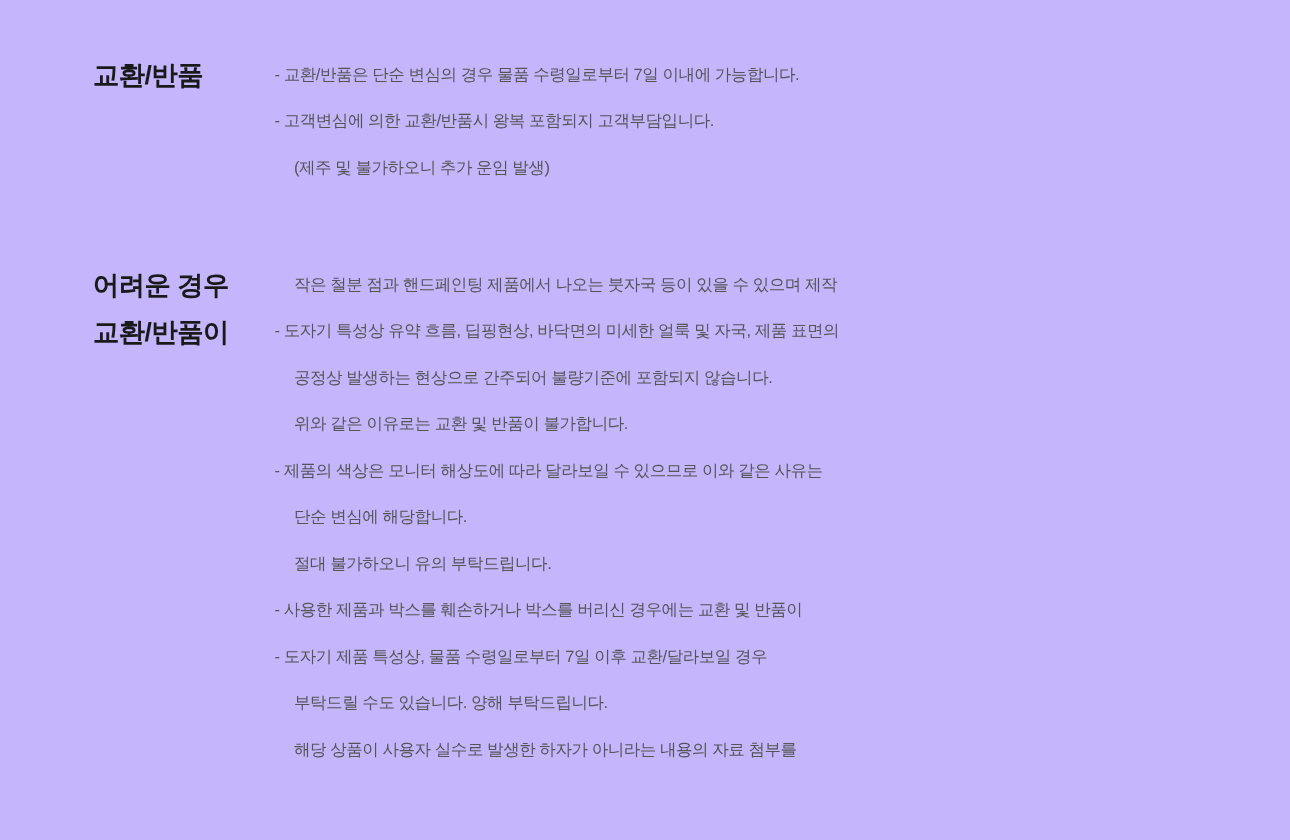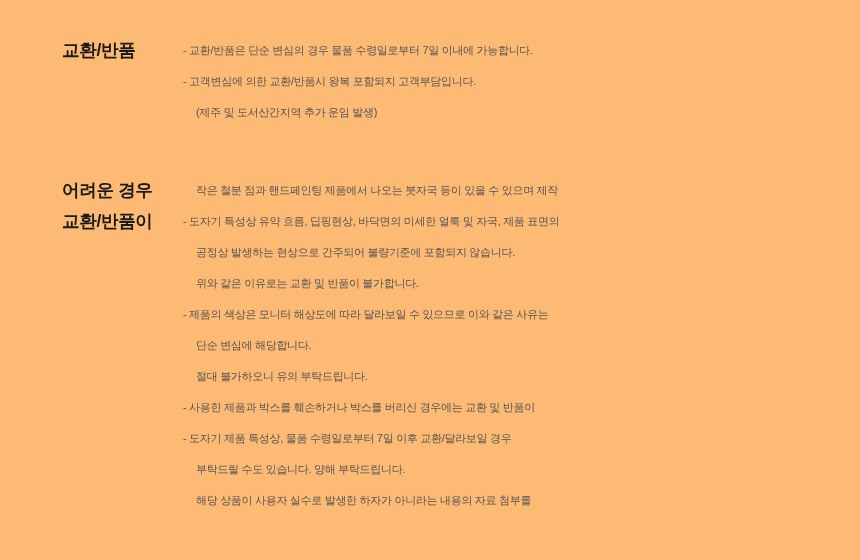--- a/index.html
+++ b/index.html
@@ -4,21 +4,21 @@
 <style>
   html, body {
     margin: 0;
     padding: 0;
     background: #ffffff;
   }
   .doc {
     position: relative;
     width: 860px;
     height: 560px;
-    background: #fdba74;
+    background: #c4b5fd;
     overflow: hidden;
     font-family: "Liberation Sans", "DejaVu Sans", sans-serif;
     box-sizing: border-box;
     padding: 35px 20px 0 62px;
   }
   .policy-section {
     display: flex;
     align-items: flex-start;
   }
   .policy-section + .policy-section {
@@ -56,21 +56,21 @@
 
 <div class="doc">
 
   <div class="policy-section">
     <div class="label-col">
       <div class="label-line">교환/반품</div>
     </div>
     <div class="text-col">
       <div class="line">- 교환/반품은 단순 변심의 경우 물품 수령일로부터 7일 이내에 가능합니다.</div>
       <div class="line">- 고객변심에 의한 교환/반품시 왕복 포함되지 고객부담입니다.</div>
-      <div class="line indent">(제주 및 도서산간지역 추가 운임 발생)</div>
+      <div class="line indent">(제주 및 불가하오니 추가 운임 발생)</div>
     </div>
   </div>
 
   <div class="policy-section">
     <div class="label-col">
       <div class="label-line">어려운 경우</div>
       <div class="label-line">교환/반품이</div>
     </div>
     <div class="text-col">
       <div class="line indent">작은 철분 점과 핸드페인팅 제품에서 나오는 붓자국 등이 있을 수 있으며 제작</div>

